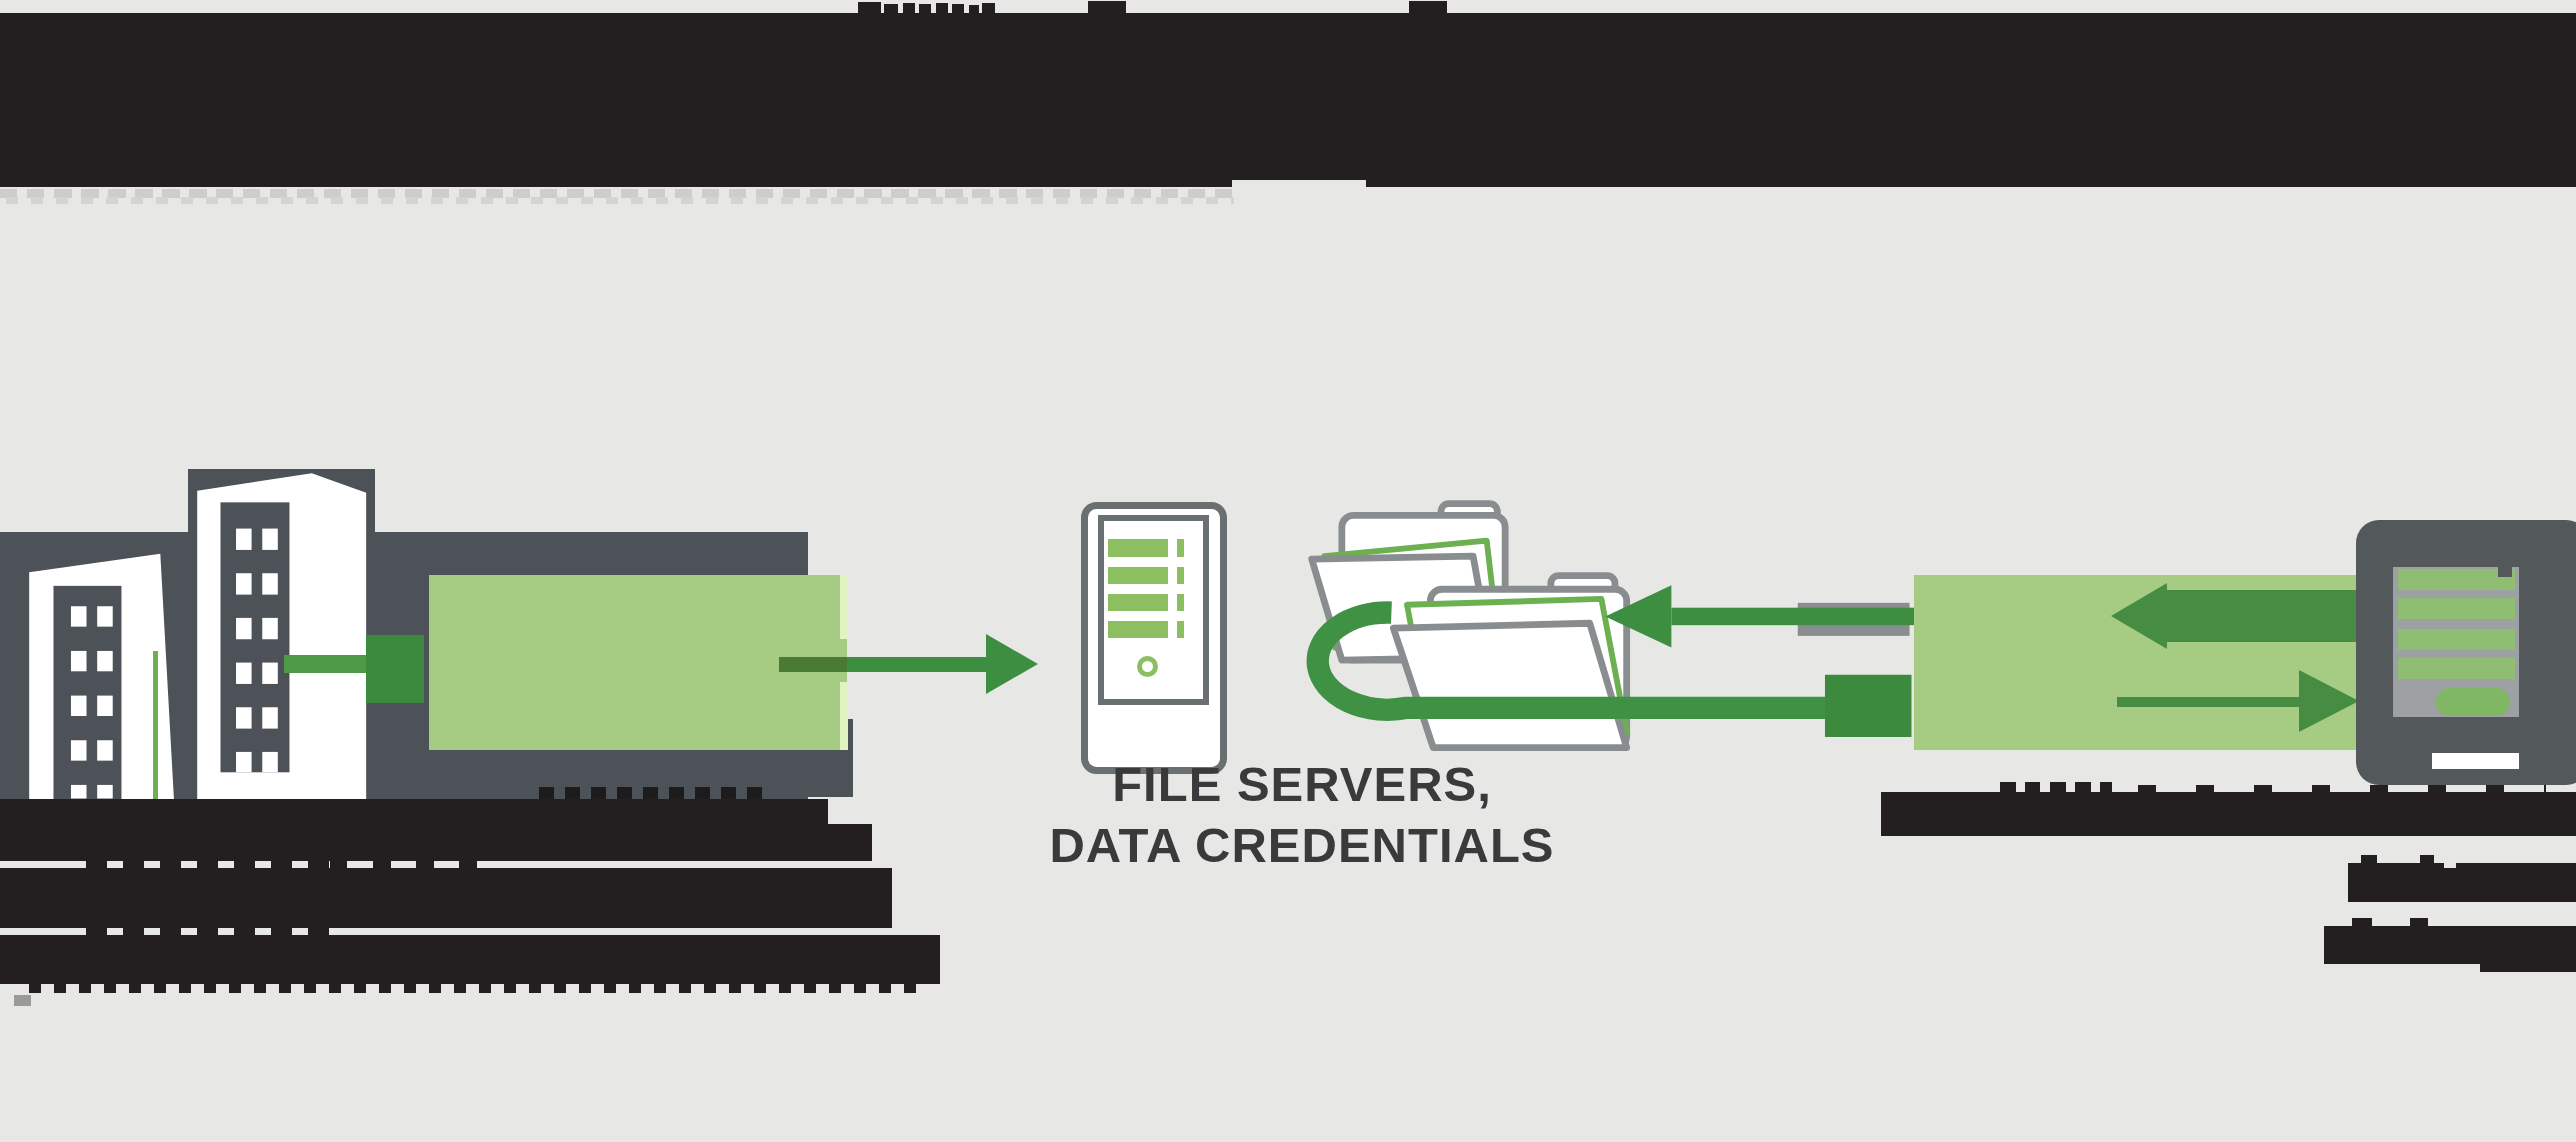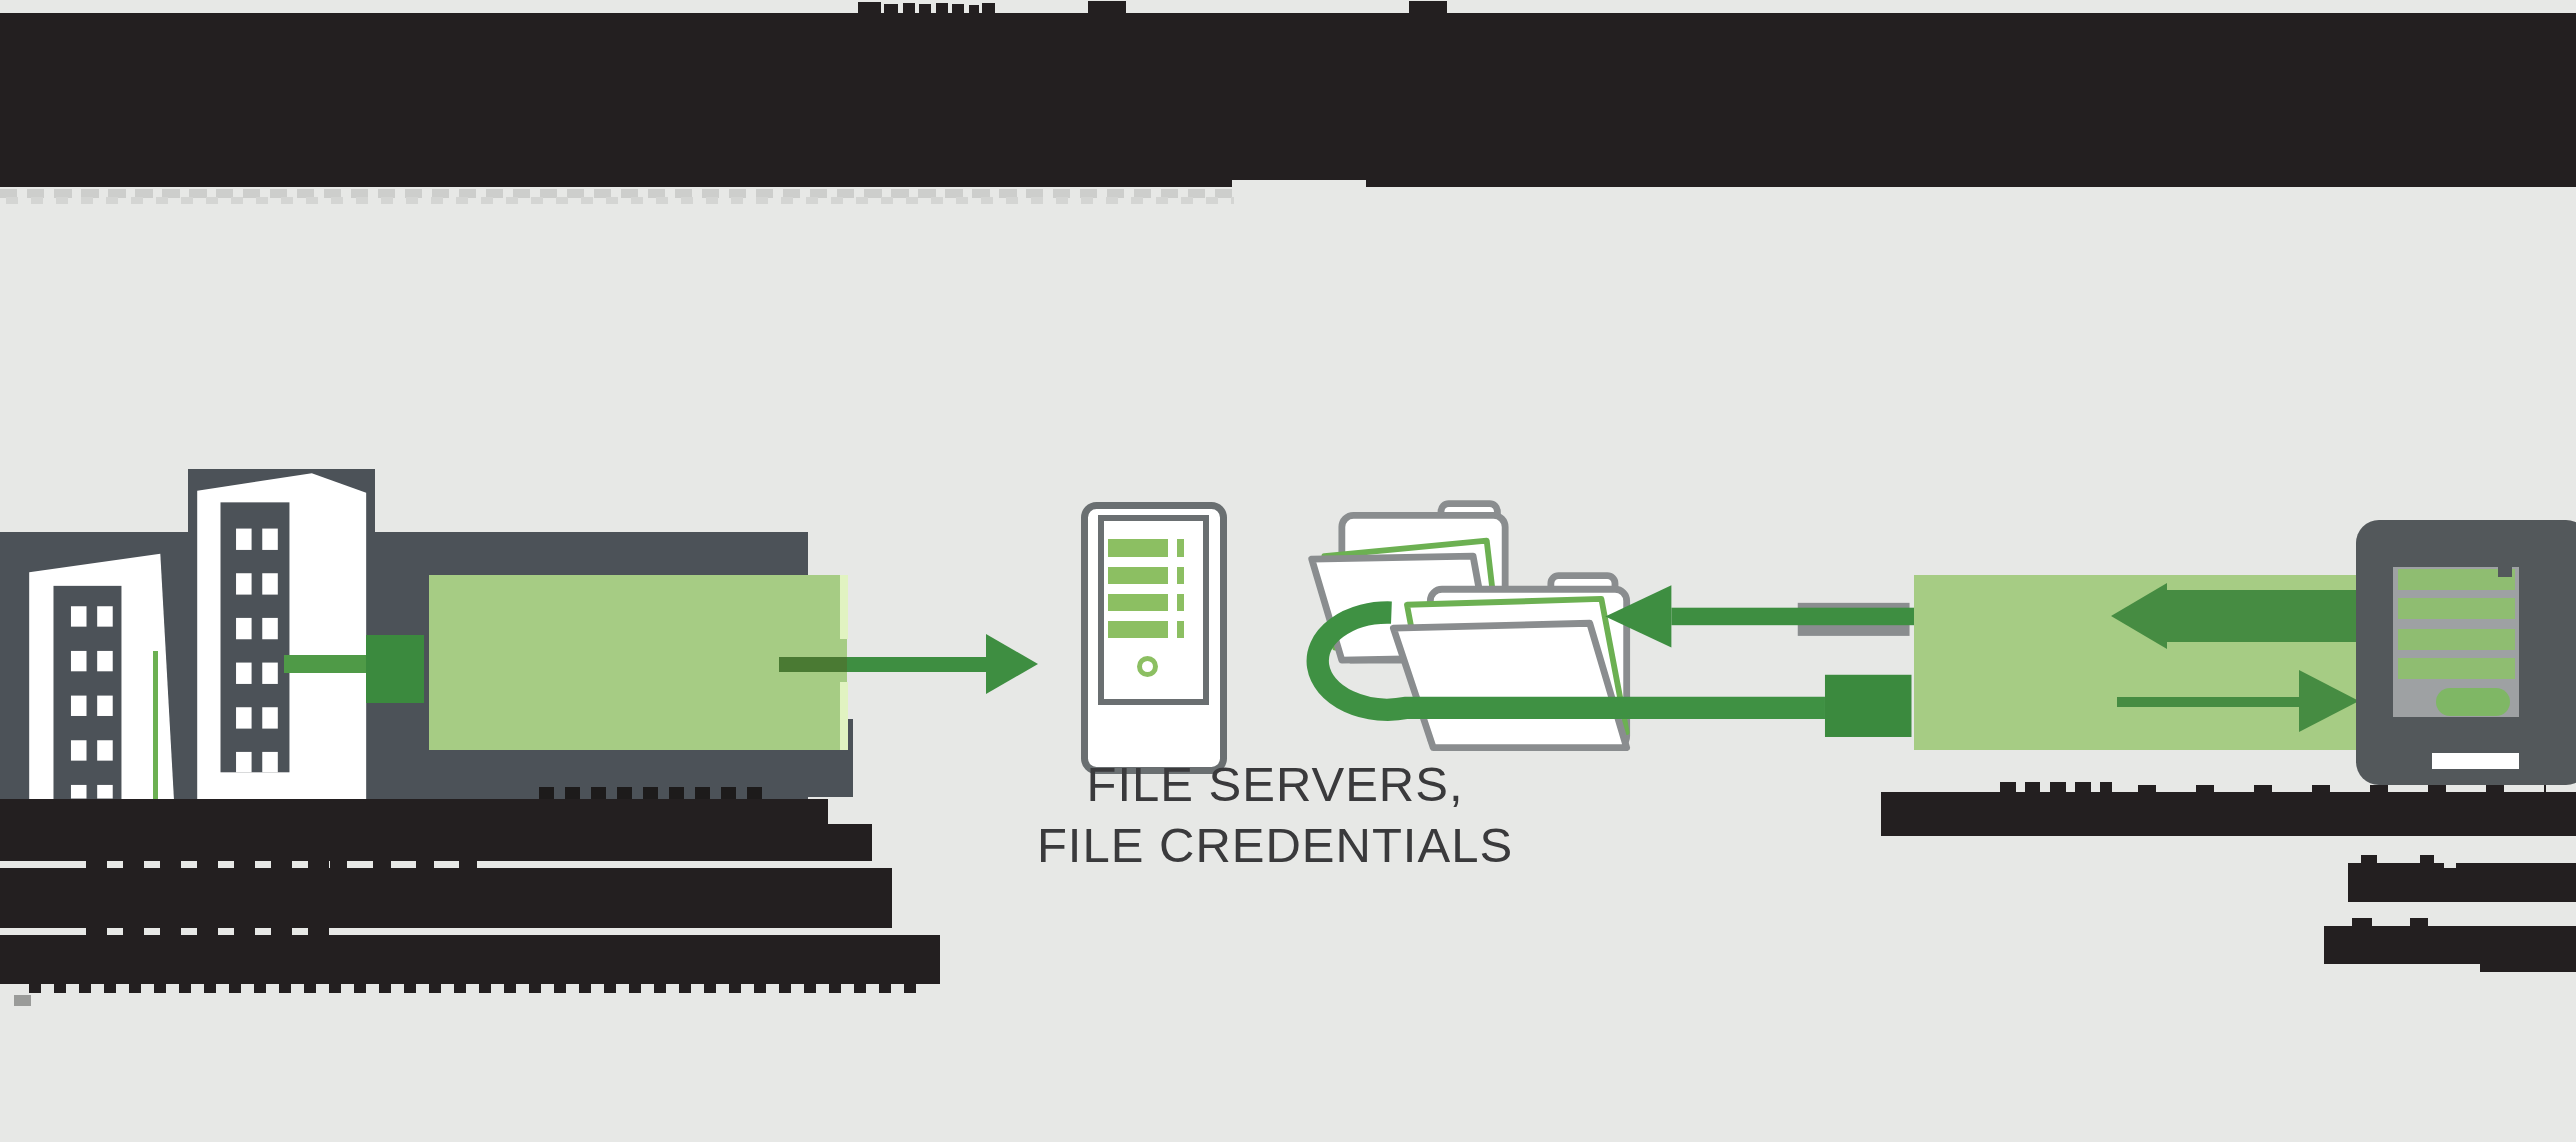--- a/index.html
+++ b/index.html
@@ -116,23 +116,23 @@
       <div class="srv-bar" style="left:3.9px;top:46px;width:60px;"></div>
       <div class="srv-bar" style="left:73px;top:46px;width:7.8px;"></div>
       <div class="srv-bar" style="left:3.9px;top:73px;width:60px;"></div>
       <div class="srv-bar" style="left:73px;top:73px;width:7.8px;"></div>
       <div class="srv-bar" style="left:3.9px;top:100px;width:60px;"></div>
       <div class="srv-bar" style="left:73px;top:100px;width:7.8px;"></div>
     </div>
     <div class="abs srv-circle" style="left:49px;top:147px;"></div>
   </div>
 
-  <div class="abs caption" style="left:964px;top:754px;">
+  <div class="abs caption" style="left:991px;top:754px;font-weight:bold;">
     <div>FILE SERVERS,</div>
-    <div>FILE CREDENTIALS</div>
+    <div>DATA CREDENTIALS</div>
   </div>
 
   <svg style="left:1302px;top:486px;" width="1079" height="292" viewBox="1340 500 1110 300">
     <g>
       <rect x="1483" y="518" width="58" height="30" rx="8" fill="#ffffff" stroke="#8a8d8f" stroke-width="7"></rect>
       <rect x="1381" y="530" width="168" height="149" rx="12" fill="#ffffff" stroke="#8a8d8f" stroke-width="7"></rect>
       <polygon points="1363,572 1530,556 1541,650 1374,666" fill="#ffffff" stroke="#6cb052" stroke-width="6" stroke-linejoin="round"></polygon>
       <polygon points="1350,575 1516,572 1535,676 1381,679" fill="#ffffff" stroke="#8a8d8f" stroke-width="7" stroke-linejoin="round"></polygon>
     </g>
     <g>

